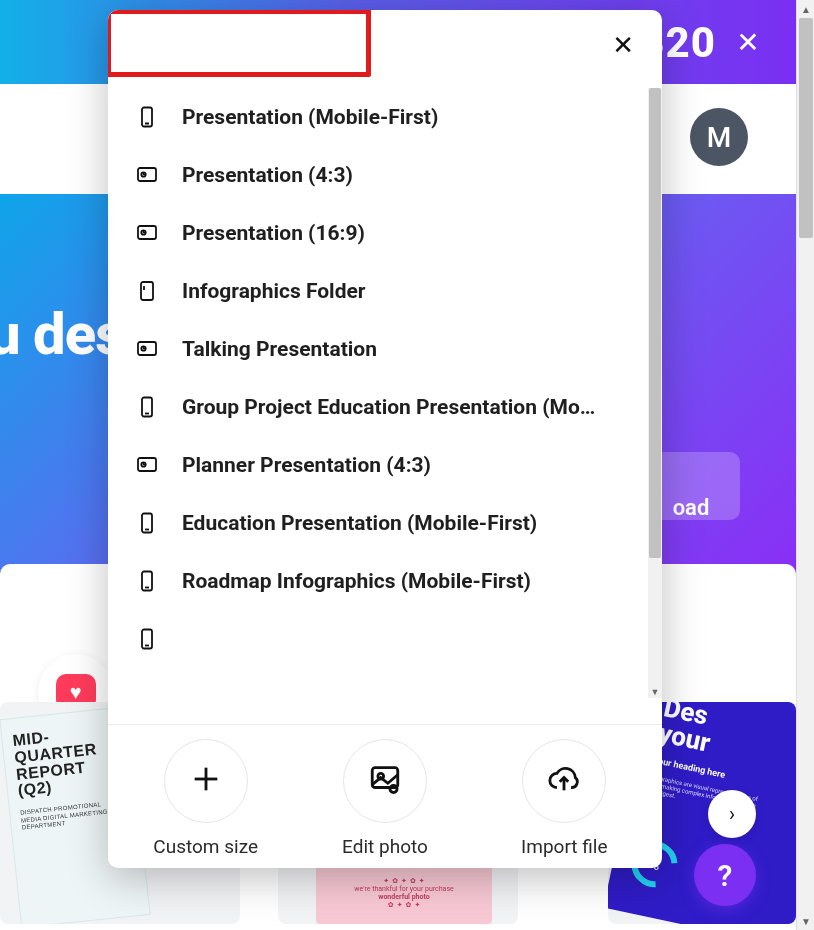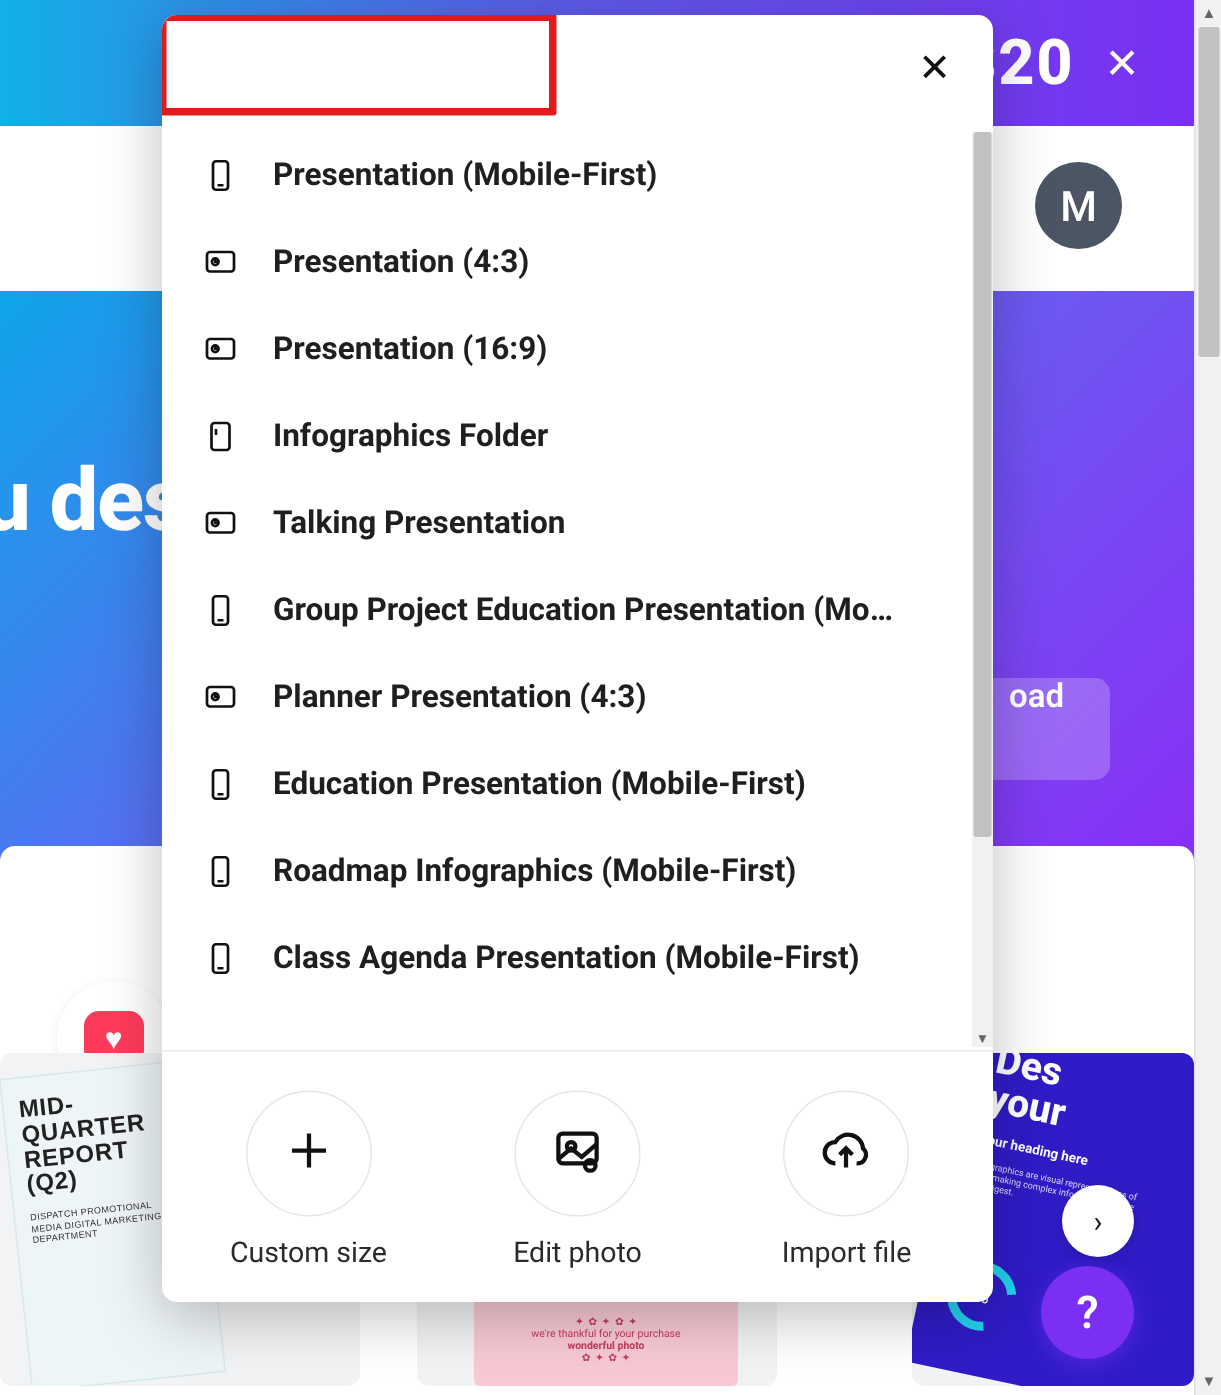--- a/index.html
+++ b/index.html
@@ -63,21 +63,21 @@
   }
   .hero-text {
     position:absolute; left:-12px; top:106px;
     font-size:58px; font-weight:800; letter-spacing:-1px;
   }
   .upload-btn {
     position:absolute; right:56px; top:258px;
     width:120px; height:68px; border-radius:10px;
     background: rgba(255,255,255,0.22);
     color:#fff; font-size:22px; font-weight:600;
-    display:flex; align-items:flex-start; justify-content:center;
+    display:flex; align-items:flex-end; justify-content:center;
     overflow:hidden; padding-left:22px;
   }
   .white-search-under {
     position:absolute; left:0; top:370px; width:796px; height:72px;
     background:#fff; border-radius:10px;
   }
 
   .social-wrap {
     position:absolute; left:26px; top:460px;
     display:flex; flex-direction:column; align-items:center; gap:14px;
@@ -185,21 +185,21 @@
   .sug-label { white-space:nowrap; overflow:hidden; text-overflow:ellipsis; flex:1;font-weight:bold; }
   .panel-scroll {
     position:absolute; right:0; top:78px; width:14px; height:610px;
     background:#f1f1f1;
   }
   .panel-scroll .pthumb { position:absolute; left:1px; top:0; width:12px; height:470px; background:#c1c1c1; border-radius:2px;}
   .panel-scroll .parrow { position:absolute; left:0; width:14px; height:14px; font-size:9px; color:#666; display:flex; align-items:center; justify-content:center;}
   .panel-scroll .parrow.down { bottom:-1px; }
 
   .actions {
-    position:absolute; left:0; bottom:0; width:100%; height:168px;
+    position:absolute; left:0; bottom:0; width:100%; height:144px;
     border-top:1px solid #eceaea;
     display:flex; justify-content:space-around; align-items:center;
     padding:10px 8px 6px;
     margin-top:36px;
   }
   .action {
     display:flex; flex-direction:column; align-items:center; gap:12px;
     cursor:pointer; width:170px;
   }
   .action .circle {
@@ -396,21 +396,20 @@
           </span>
           <span class="sug-label">Roadmap Infographics (Mobile-First)</span>
         </div>
         <div class="sug-item">
           <span class="sug-icon">
             <svg viewBox="0 0 24 24">
               <rect x="7" y="2.5" width="10" height="19" rx="2"></rect>
               <line x1="10" y1="18.5" x2="14" y2="18.5"></line>
             </svg>
           </span>
-          <span class="sug-label">Class Agenda Presentation (Mobile-First)</span>
         </div>
       </div>
 
     <div class="panel-scroll">
       <div class="pthumb"></div>
       <div class="parrow down">▼</div>
     </div>
 
     <div class="actions">
       <div class="action">

